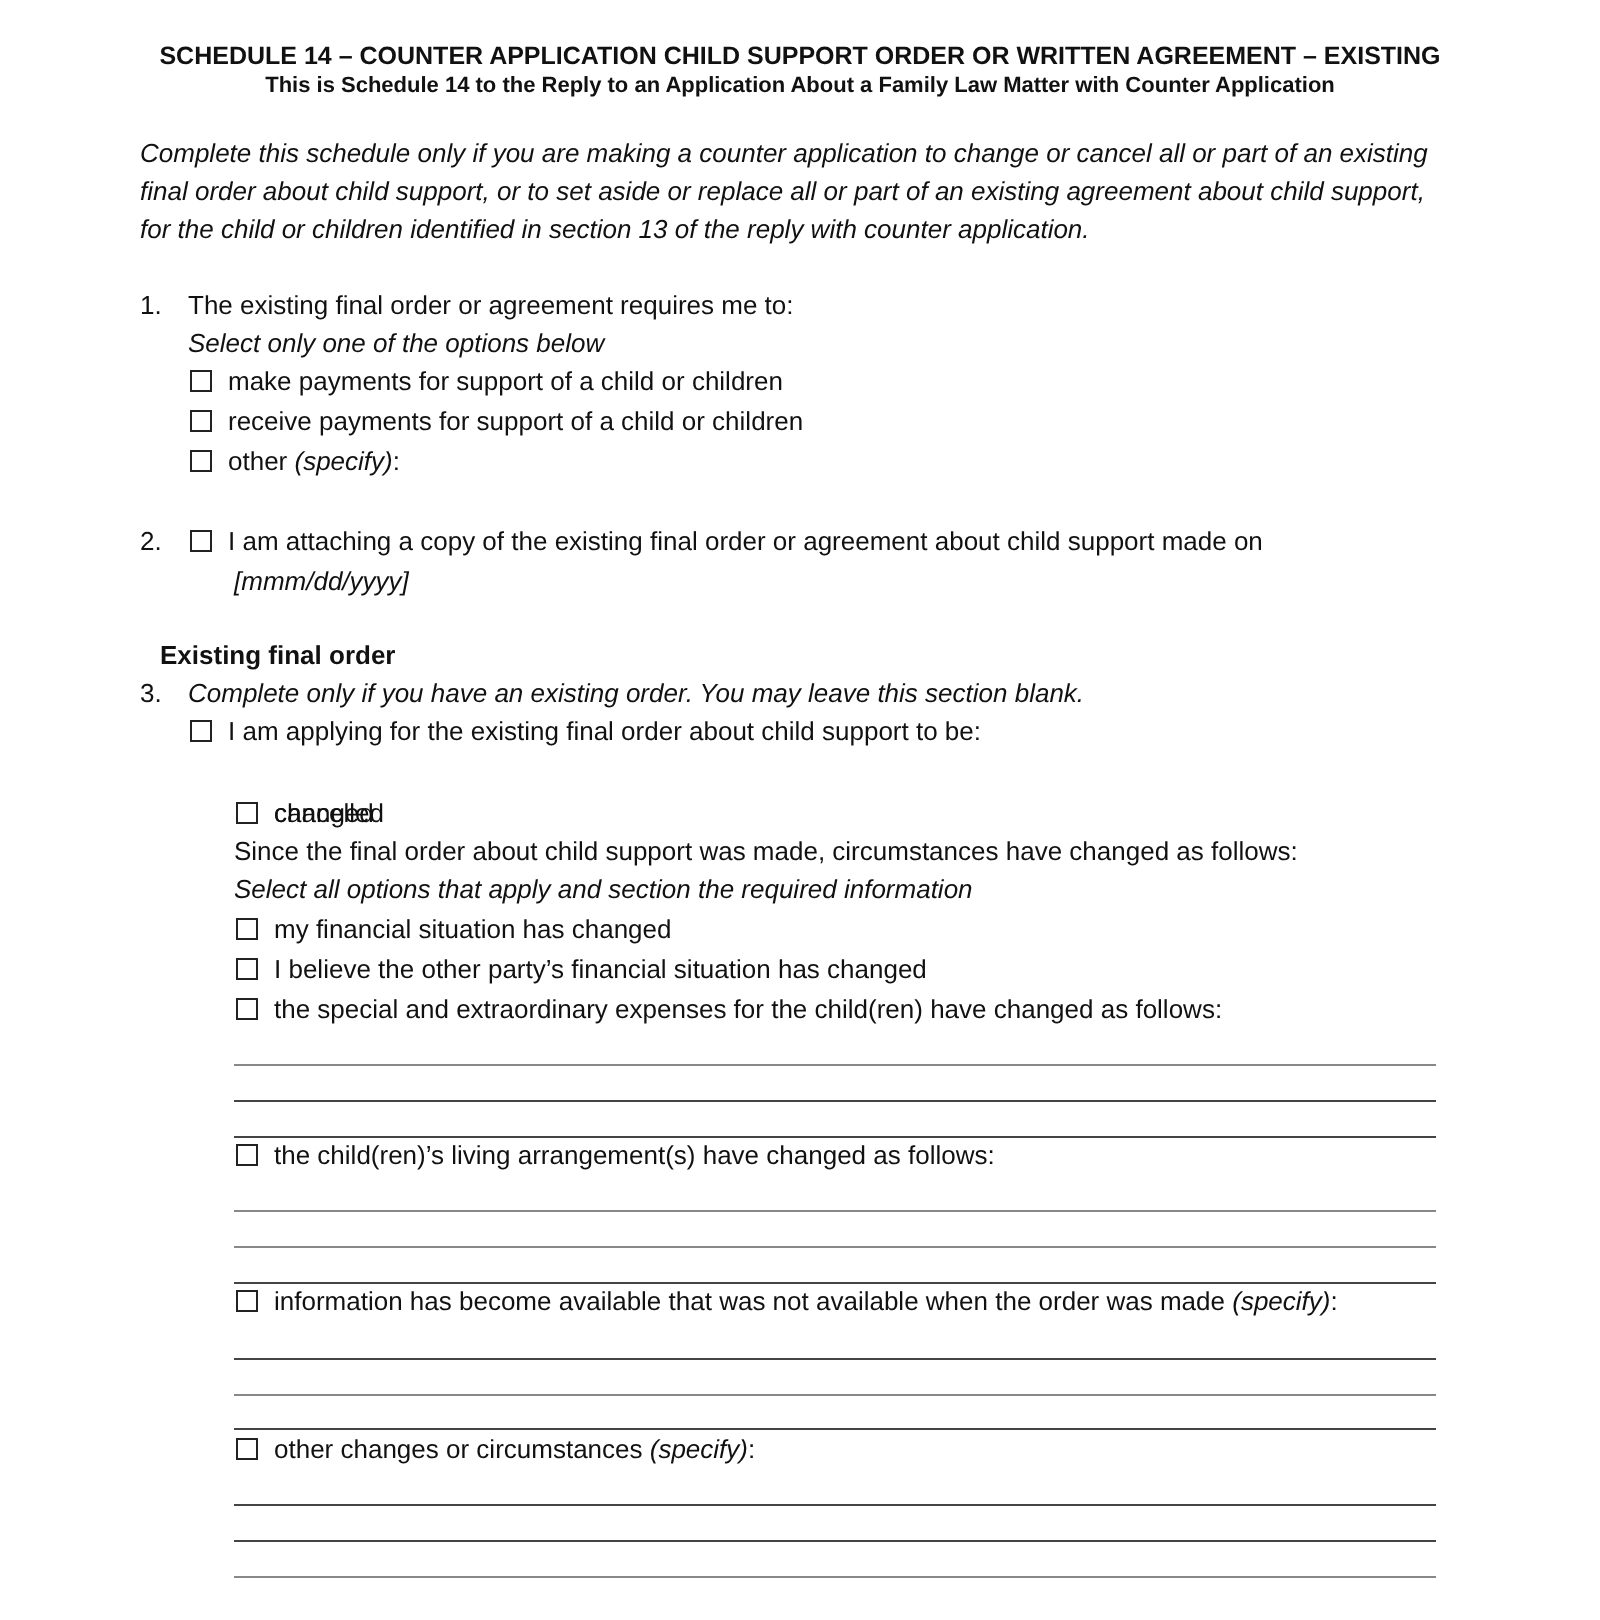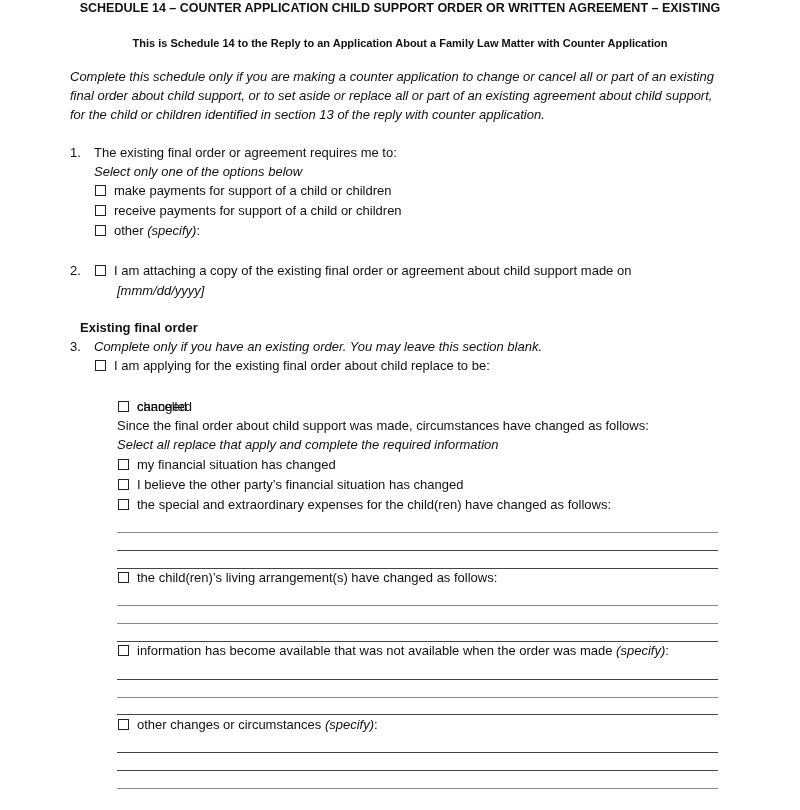--- a/index.html
+++ b/index.html
@@ -18,21 +18,21 @@
       display: inline-block; width: 9px; height: 9px; border: 1px solid #222;
       background: #fff; vertical-align: -1px; margin-right: 8px; cursor: pointer;
     }
     .bold { font-weight: bold; }
     .line { position: absolute; left: 117px; width: 601px; height: 0; border-top: 1px solid #444; }
     .line.light { border-top-color: #888; }
   </style>
 </head>
 <body>
 
-<div class="abs title" style="top:0;">SCHEDULE 14 – COUNTER APPLICATION CHILD SUPPORT ORDER OR WRITTEN AGREEMENT – EXISTING</div>
+<div class="abs title" style="top:20px;">SCHEDULE 14 – COUNTER APPLICATION CHILD SUPPORT ORDER OR WRITTEN AGREEMENT – EXISTING</div>
 <div class="abs subtitle" style="top:35px;">This is Schedule 14 to the Reply to an Application About a Family Law Matter with Counter Application</div>
 
 <div class="abs intro" style="top:69px;">Complete this schedule only if you are making a counter application to change or cancel all or part of an existing</div>
 <div class="abs intro" style="top:88px;font-style:italic;">final order about child support, or to set aside or replace all or part of an existing agreement about child support,</div>
 <div class="abs intro" style="top:107px;">for the child or children identified in section 13 of the reply with counter application.</div>
 
 <div class="abs num" style="top:145px;">1.</div>
 <div class="abs" style="top:145px; left:94px;">The existing final order or agreement requires me to:</div>
 <div class="abs it" style="top:164px; left:94px;">Select only one of the options below</div>
 
@@ -50,31 +50,31 @@
 <div class="abs" style="top:263px; left:95px;">
   <span class="box"></span><span>I am attaching a copy of the existing final order or agreement about child support made on</span>
 </div>
 <div class="abs it" style="top:283px; left:117px;">[mmm/dd/yyyy]</div>
 
 <div class="abs bold" style="top:320px; left:80px;">Existing final order</div>
 <div class="abs num" style="top:339px;">3.</div>
 <div class="abs it" style="top:339px; left:94px;">Complete only if you have an existing order. You may leave this section blank.</div>
 
 <div class="abs" style="top:358px; left:95px;">
-  <span class="box"></span><span>I am applying for the existing final order about child replace to be:</span>
+  <span class="box"></span><span>I am applying for the existing final order about child support to be:</span>
 </div>
 <div class="abs" style="top:379px; left:118px;margin-top:20px;">
   <span class="box"></span><span>changed</span>
 </div>
 <div class="abs" style="top:399px; left:118px;">
   <span class="box"></span><span>cancelled</span>
 </div>
 
 <div class="abs" style="top:418px; left:117px;">Since the final order about child support was made, circumstances have changed as follows:</div>
-<div class="abs it" style="top:437px; left:117px;">Select all replace that apply and complete the required information</div>
+<div class="abs it" style="top:437px; left:117px;">Select all options that apply and section the required information</div>
 
 <div class="abs" style="top:457px; left:118px;">
   <span class="box"></span><span>my financial situation has changed</span>
 </div>
 <div class="abs" style="top:477px; left:118px;">
   <span class="box"></span><span>I believe the other party’s financial situation has changed</span>
 </div>
 <div class="abs" style="top:497px; left:118px;text-align:right;">
   <span class="box"></span><span>the special and extraordinary expenses for the child(ren) have changed as follows:</span>
 </div>

